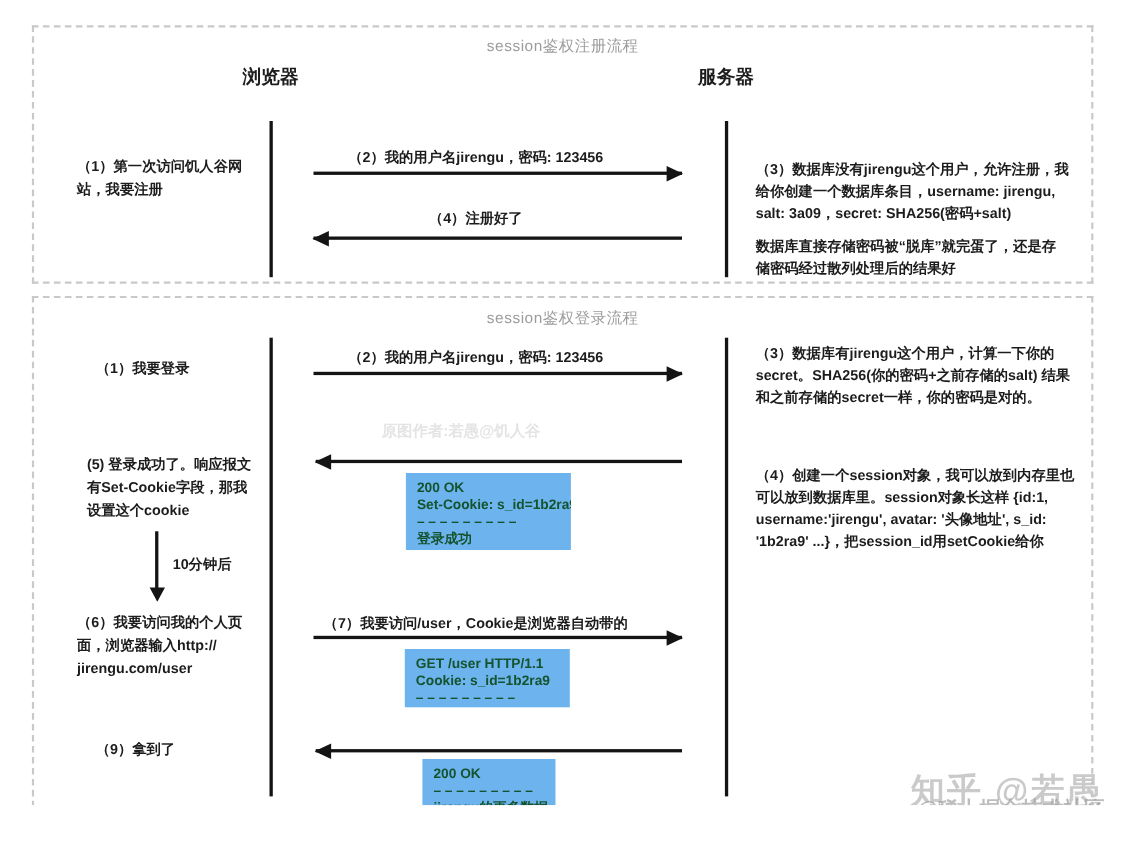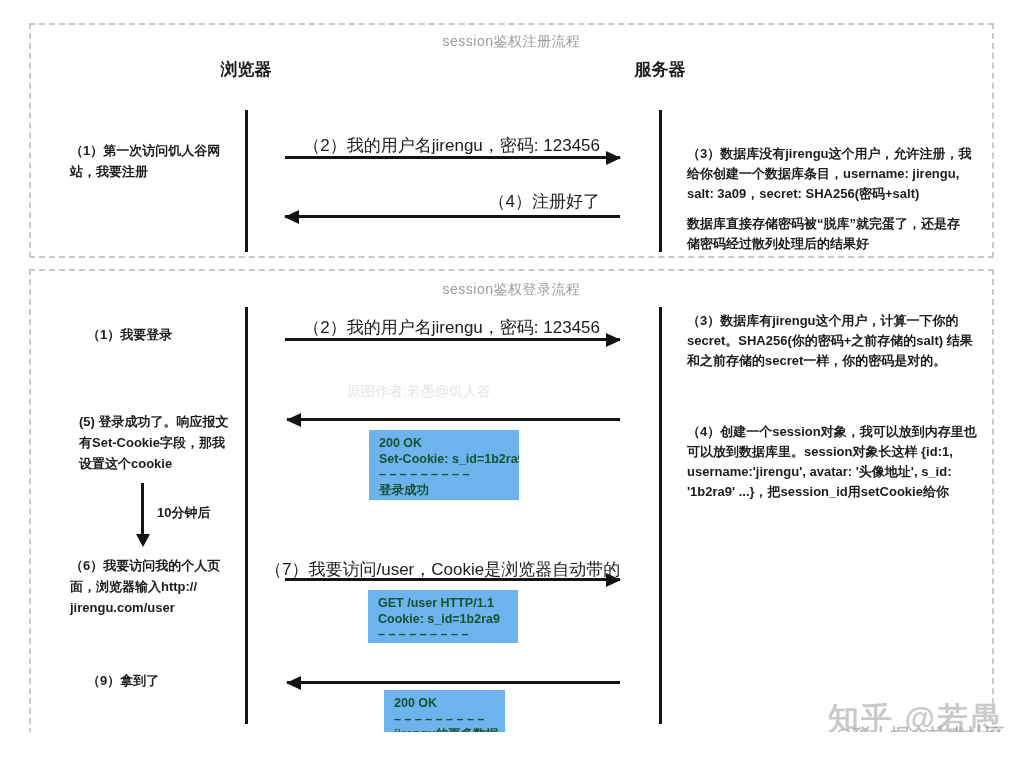--- a/index.html
+++ b/index.html
@@ -31,36 +31,36 @@
     width:0;height:0;border-right:15px solid var(--line,#141414);
     border-top:7px solid transparent;border-bottom:7px solid transparent;
   }
   .varrow{position:absolute;width:3px;background:var(--line,#141414);}
   .varrow::after{
     content:"";position:absolute;bottom:-12px;left:50%;transform:translateX(-50%);
     width:0;height:0;border-top:13px solid var(--line,#141414);
     border-left:7px solid transparent;border-right:7px solid transparent;
   }
   .msg-label{
-    position:absolute;font-size:17px;font-weight:400;text-align:right;
+    position:absolute;font-size:13px;font-weight:700;text-align:center;
     white-space:pre;color:var(--ink,#1c1c1c);
   }
   .note{
     position:absolute;font-size:13px;font-weight:700;line-height:21px;
     white-space:pre;color:var(--ink,#1c1c1c);
   }
   .note.server{line-height:20px;}
   .msgbox{
     position:absolute;box-sizing:border-box;overflow:hidden;
     background:var(--blue,#6db4ef);color:#14532d;
     font-size:12.5px;line-height:15.5px;font-weight:700;
     padding:6px 10px;white-space:pre;
   }
   .wm-center{
-    position:absolute;font-size:14px;font-weight:400;color:#e4e4e4;white-space:pre;
+    position:absolute;font-size:14px;font-weight:700;color:#e4e4e4;white-space:pre;
   }
   .wm-big{
     position:absolute;font-size:31px;font-weight:700;letter-spacing:2px;
     color:rgba(145,145,145,.48);
     text-shadow:1px 1px 0 rgba(255,255,255,.9),-1px -1px 0 rgba(255,255,255,.35);
     white-space:pre;
   }
   .wm-small{
     position:absolute;font-size:19px;font-weight:700;
     color:rgba(135,135,135,.55);

